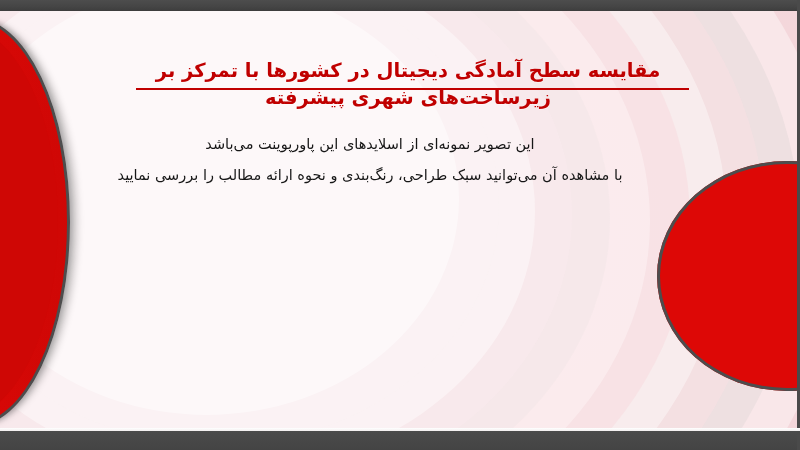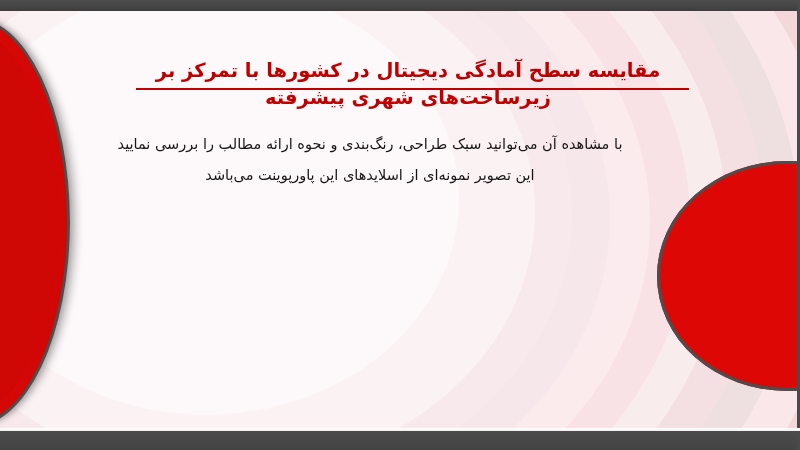--- a/index.html
+++ b/index.html
@@ -205,22 +205,22 @@
     <div class="left-oval"></div>
     <div class="left-oval-inner"></div>
 
     <div class="title-wrap">
       <div class="title-line">مقایسه سطح آمادگی دیجیتال در کشورها با تمرکز بر</div>
       <div class="title-line">زیرساخت‌های شهری پیشرفته</div>
     </div>
     <div class="title-rule"></div>
 
     <div class="body-wrap">
+      <div class="body-line">این تصویر نمونه‌ای از اسلایدهای این پاورپوینت می‌باشد</div>
       <div class="body-line">با مشاهده آن می‌توانید سبک طراحی، رنگ‌بندی و نحوه ارائه مطالب را بررسی نمایید</div>
-      <div class="body-line">این تصویر نمونه‌ای از اسلایدهای این پاورپوینت می‌باشد</div>
     </div>
 
   </div>
 
   <div class="band-top"></div>
   <div class="band-bottom-hi"></div>
   <div class="band-bottom"></div>
   <div class="band-right"></div>
 
 </div>

